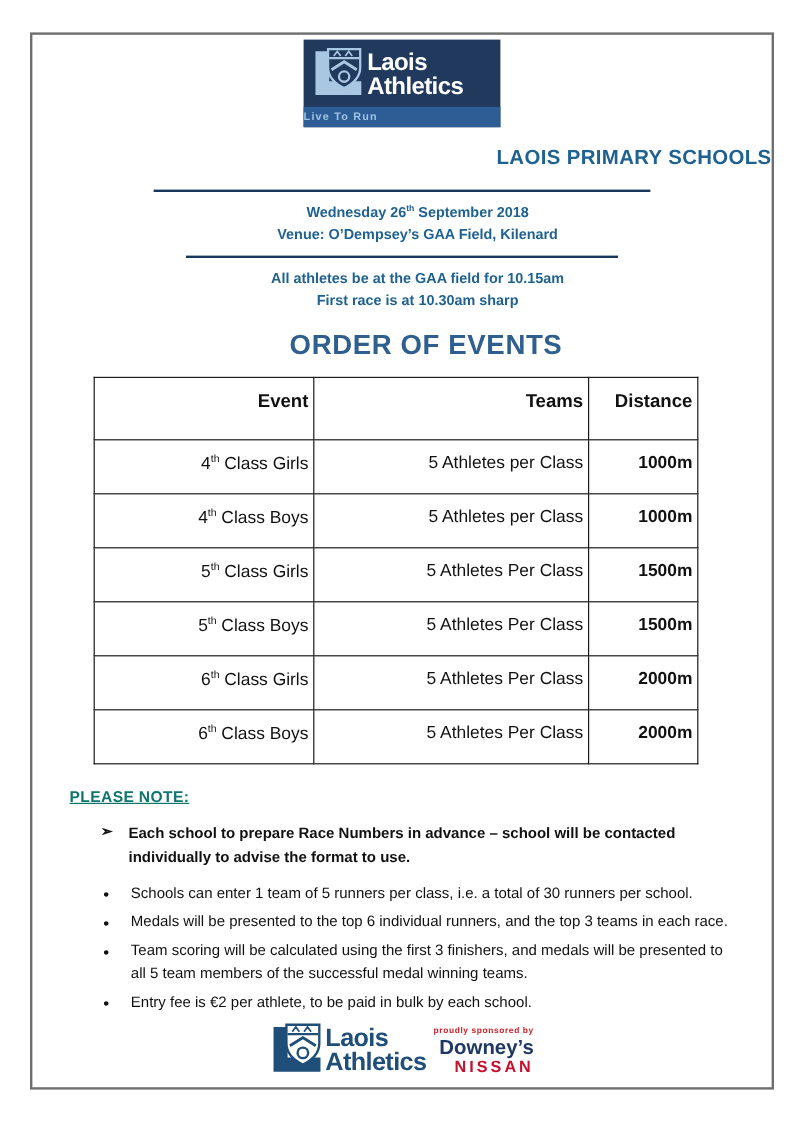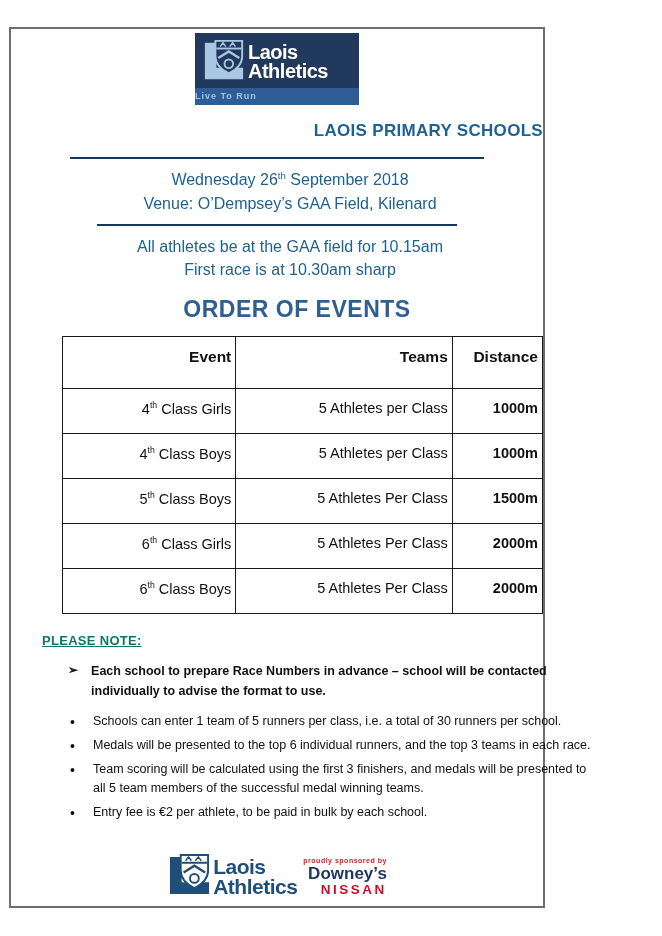--- a/index.html
+++ b/index.html
@@ -4,35 +4,35 @@
 <style>
   :root{
     --navy-bg:#20395C; --strip-blue:#2E5C94; --strip-text:#9DC3E6; --light-blue:#A9C6E2;
     --heading-blue:#1F6291; --rule-navy:#17375D; --ooe-blue:#2E5F8F;
     --footer-logo-blue:#1F4E79; --downeys-navy:#1F3864; --nissan-red:#C8102E;
     --sponsored-red:#CE2127; --page-border:#6E6E6E; --table-border:#1A1A1A;
   }
   *{box-sizing:border-box; margin:0; padding:0;}
   html,body{background:#fff;}
   body{width:662px; height:936px; position:relative; font-family:"Liberation Sans", sans-serif; overflow:hidden;}
-  .page{position:absolute; left:9px; top:27px; width:536px; height:881px; border:2px solid var(--page-border); background:#fff;}
+  .page{position:absolute; left:25px; top:27px; width:620px; height:881px; border:2px solid var(--page-border); background:#fff;}
 
   
   .logo-box{width:164px; margin:4px auto 0; background:var(--navy-bg);}
   .logo-main{display:flex; align-items:center; padding:5px 6px 2px 7px;}
   .logo-main svg{width:44px; height:44px; flex:0 0 auto;}
   .logo-text{color:#fff; font-weight:bold; font-size:20px; line-height:0.97; margin-left:2px; letter-spacing:-0.5px;}
   .logo-strip{background:var(--strip-blue); color:var(--strip-text); font-size:9px; font-weight:bold; text-align:left; padding:3px 0 4px; letter-spacing:1px;}
 
   
   .doc-title{margin-top:13px; text-align:right; color:var(--heading-blue); font-weight:bold; font-size:17px; line-height:1.55; letter-spacing:0.3px;}
   .rule{border:0; border-top:2px solid var(--rule-navy);}
   .rule1{width:414px; margin:13px auto 0;}
   .rule2{width:360px; margin:9px auto 0;}
-  .blue-block{margin-top:9px; text-align:center; color:var(--heading-blue); font-weight:normal; font-size:16px; line-height:1.45;padding-left:26px;}
+  .blue-block{margin-top:9px; text-align:center; color:var(--heading-blue); font-weight:bold; font-size:12px; line-height:1.45;padding-left:26px;}
   .blue-block sup{font-size:60%;}
   .ooe{margin-top:15px; text-align:center; color:var(--ooe-blue); font-weight:bold; font-size:23px; letter-spacing:0.5px;margin-left:40px;}
 
   
   table.events{border-collapse:collapse; margin:13px 0 0 51px; table-layout:fixed;}
   .events th,.events td{border:1.5px solid var(--table-border); font-size:14.5px; color:#111; text-align:right;}
   .events th{height:52px; vertical-align:top; padding:11px 4px 0 11px; font-size:15.5px;}
   .events td{height:45px; vertical-align:middle; padding:0 4px 6px 11px;margin-top:20px;}
   .events td.dist, .events th.dist-h{font-weight:bold;}
   .events sup{font-size:60%;}
@@ -118,20 +118,25 @@
           <td><span>4</span><sup>th</sup><span> Class Girls</span></td>
           <td>5 Athletes per Class</td>
           <td class="dist">1000m</td>
         </tr>
         <tr>
           <td><span>4</span><sup>th</sup><span> Class Boys</span></td>
           <td>5 Athletes per Class</td>
           <td class="dist">1000m</td>
         </tr>
         <tr>
+          <td><span>5</span><sup>th</sup><span> Class Girls</span></td>
+          <td>5 Athletes Per Class</td>
+          <td class="dist">1500m</td>
+        </tr>
+        <tr>
           <td><span>5</span><sup>th</sup><span> Class Boys</span></td>
           <td>5 Athletes Per Class</td>
           <td class="dist">1500m</td>
         </tr>
         <tr>
           <td><span>6</span><sup>th</sup><span> Class Girls</span></td>
           <td>5 Athletes Per Class</td>
           <td class="dist">2000m</td>
         </tr>
         <tr>

